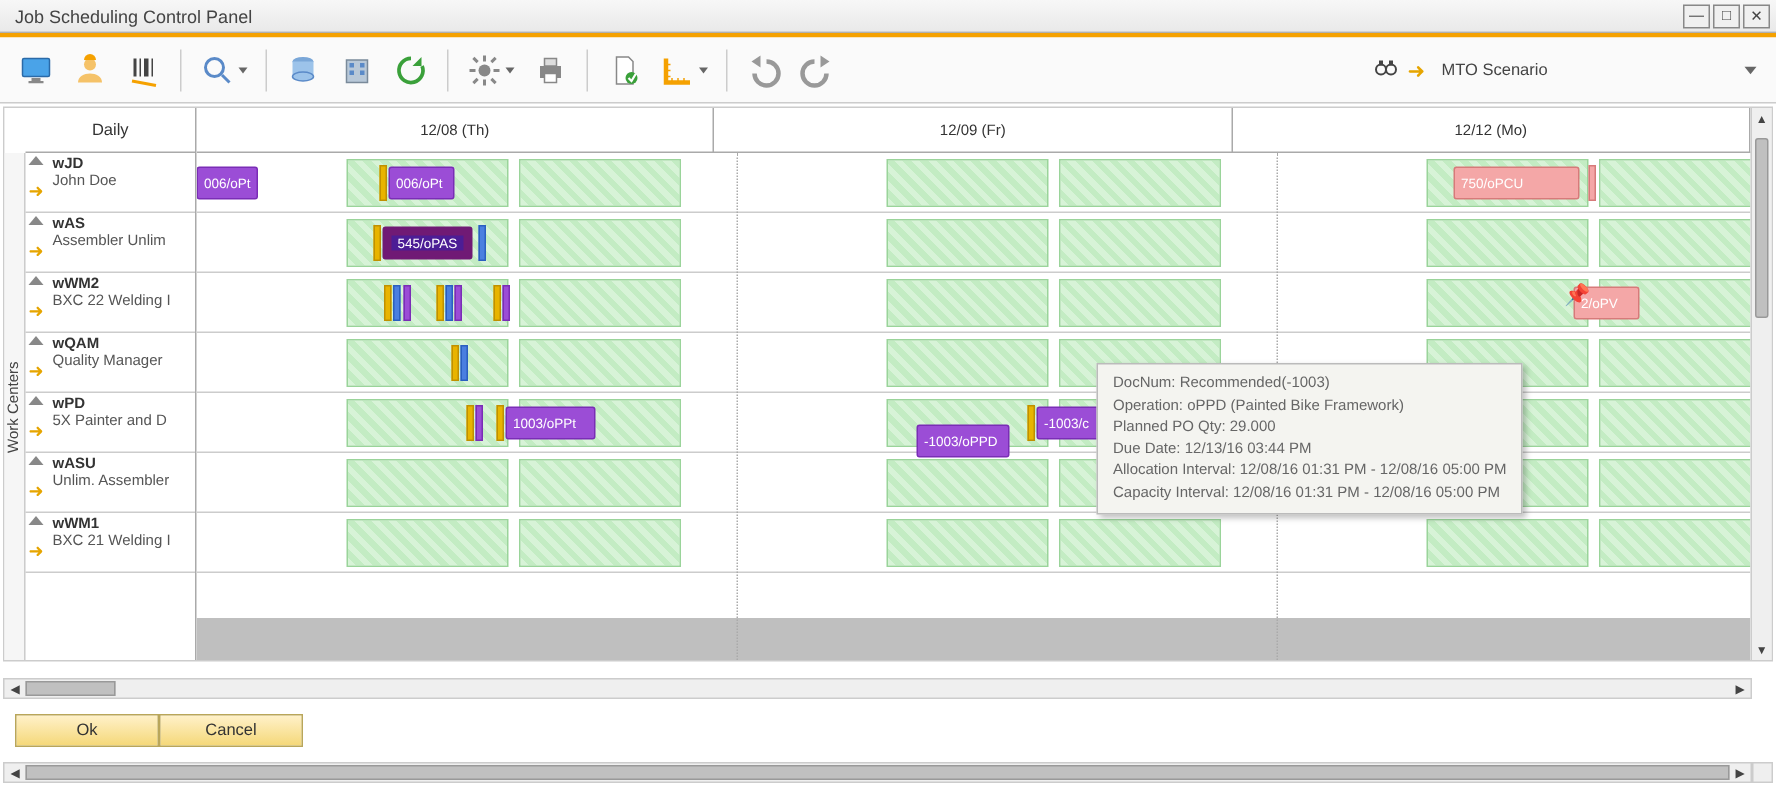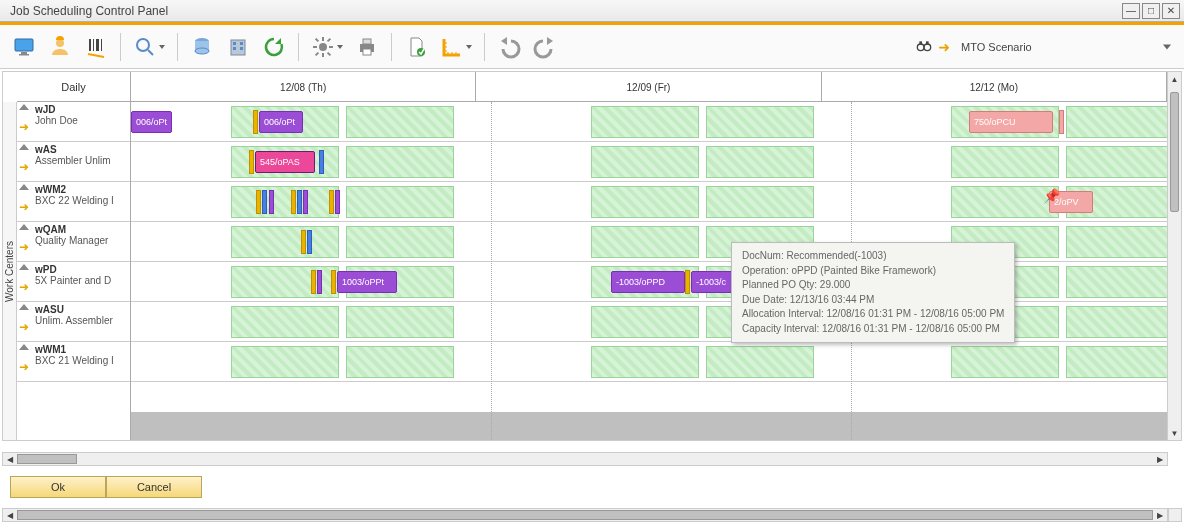--- a/index.html
+++ b/index.html
@@ -45,21 +45,21 @@
   .dayhdrs { position:absolute; left:0; right:0; top:0; height:30px; border-bottom:1px solid #aaa; display:flex; font-size:10px; color:#333; background:#fff; z-index:4;}
   .daycell { border-right:1px solid #aaa; display:flex; align-items:center; justify-content:center; height:30px; overflow:hidden;}
   .rowsarea { position:absolute; left:0; right:0; top:30px; bottom:0;}
   .lane { height:40px; border-bottom:1px solid #ccc; position:relative;}
   .capacity { position:absolute; top:4px; height:32px; background: repeating-linear-gradient(45deg,#d7f3d7,#d7f3d7 4px,#c3ecc3 4px,#c3ecc3 8px); border:1px solid #9ad49a;}
   .vline { position:absolute; top:0; bottom:0; width:0; border-left:1px dotted #aaa; z-index:1;}
   .footer-gray { position:absolute; left:0; right:0; bottom:0; height:28px; background:#bfbfbf;}
   
   
   .task { position:absolute; top:9px; height:22px; border-radius:2px; font-size:9px; color:#fff; padding:0 4px; display:flex; align-items:center; overflow:hidden; white-space:nowrap; cursor:pointer; z-index:3;}
-  .task.blue { background:#ec4899; border:1px solid #701a75;}
+  .task.blue { background:#4c1d95; border:6px solid #701a75;}
   .task.purple { background:#9b4dd6; border:1px solid #7a2db6;}
   .task.salmon { background:#f4a7a7; border:1px solid #d77a7a;}
   .tick { position:absolute; top:8px; width:5px; height:24px; background:#e8b400; border:1px solid #c09000; z-index:2;}
   .tick.blue { background:#4a7fe0; border-color:#2a5fc0;}
   .tick.purple{ background:#9b4dd6; border-color:#7a2db6;}
   .pin { position:absolute; top:6px; font-size:14px; color:#d00; z-index:6;}
 
   
   .tooltip { position:absolute; z-index:50; background:#f4f4f0; border:1px solid #bbb; box-shadow:2px 2px 4px rgba(0,0,0,.25); padding:6px 10px; font-size:10px; color:#666; line-height:1.45; white-space:nowrap;}
   .tooltip div { }
@@ -331,21 +331,21 @@
           <div class="capacity" style="left:460px;width:108px;"></div>
           <div class="capacity" style="left:575px;width:108px;"></div>
           <div class="capacity" style="left:820px;width:108px;"></div>
           <div class="capacity" style="left:935px;width:108px;"></div>
           <div class="tick" style="left:180px;"></div>
           <div class="tick purple" style="left:186px;"></div>
           <div class="tick" style="left:200px;"></div>
           <div class="task purple" style="left:206px;width:60px;">
               <span>1003/oPPt</span>
             </div>
-          <div class="task purple" style="left:480px;width:74px;">
+          <div class="task purple" style="left:480px;width:62px;margin-top:12px;">
               <span>-1003/oPPD</span>
             </div>
           <div class="tick" style="left:554px;"></div>
           <div class="task purple" style="left:560px;width:44px;">
               <span>-1003/c</span>
             </div>
         </div>
 
         <div class="lane">
           <div class="capacity" style="left:100px;width:108px;"></div>

